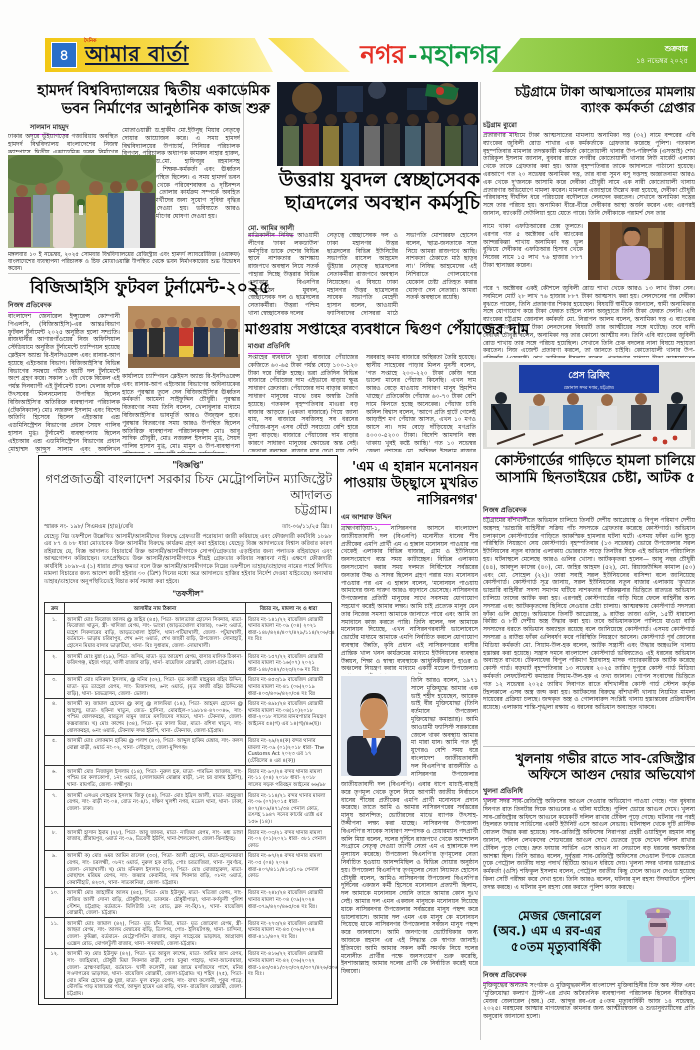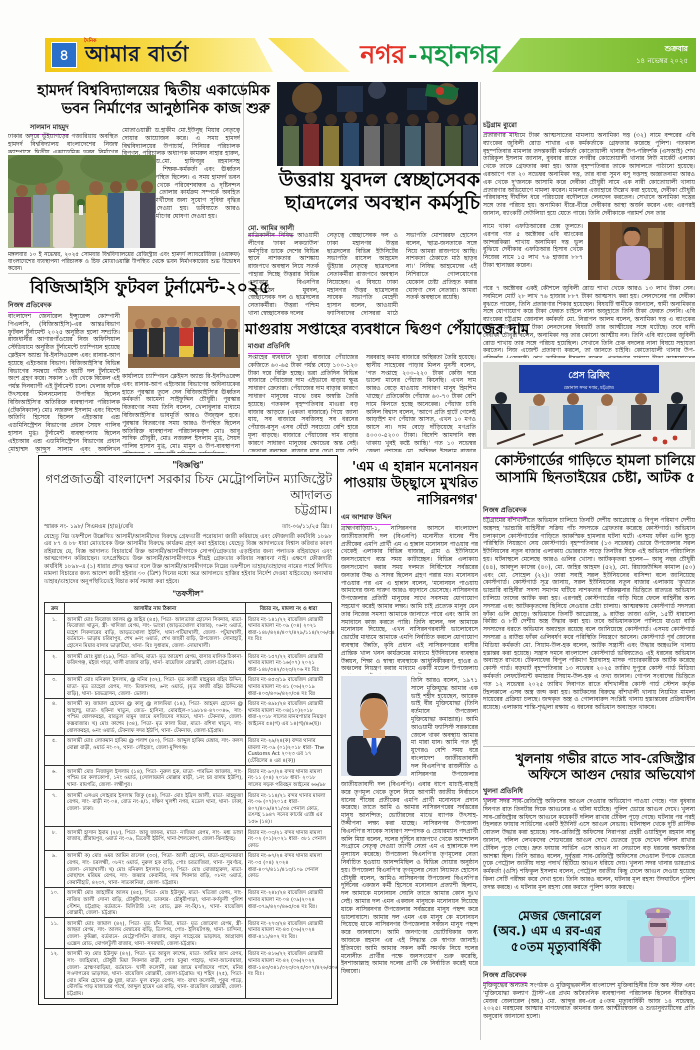--- a/index.html
+++ b/index.html
@@ -5,21 +5,21 @@
   html,body{margin:0;padding:0;background:#ffffff;}
   #page{position:relative;width:700px;height:1050px;background:#fdfdfc;overflow:hidden;
         font-family:"DejaVu Sans","Liberation Sans",sans-serif;color:#1c1c1c;}
   .abs{position:absolute;}
   
   .mast-band{left:45px;top:38px;width:228px;height:34px;
     background:linear-gradient(90deg,#f2c714,#f7dc4e 55%,#fdf2a8);
     clip-path:polygon(0 0,92% 0,100% 100%,0 100%);display:flex;align-items:center;}
   .pageno{width:24px;height:24px;margin-left:6px;background:#2a6fc9;border:1px solid #fff;
     color:#fff;font-weight:bold;font-size:15px;display:flex;align-items:center;justify-content:center;}
-  .mast-title{font-size:21px;font-weight:bold;color:#101a3a;margin-left:8px;letter-spacing:.5px;}
+  .mast-title{font-size:21px;font-weight:bold;color:#101a3a;margin-left:8px;letter-spacing:.5px;text-decoration:underline;}
   .mast-tag{position:absolute;left:84px;top:37px;font-size:5px;color:#d42318;font-weight:bold;}
   .mid-slash{left:268px;top:38px;width:82px;height:34px;
     background:linear-gradient(90deg,#f7dc4e,#fdf0a0);
     clip-path:polygon(0 0,55% 0,100% 100%,45% 100%);}
   .section-title{left:340px;top:39px;width:180px;height:32px;text-align:center;
     font-size:25px;font-weight:bold;line-height:32px;white-space:nowrap;}
   .sec-red{color:#e53126;} .sec-green{color:#169c46;font-family:Liberation Mono, monospace;}
   .date-band{left:492px;top:38px;width:204px;height:34px;
     background:linear-gradient(90deg,#9ed455,#76b82a);
     clip-path:polygon(14% 0,100% 0,100% 100%,0 100%);
@@ -287,20 +287,21 @@
       <polygon points="24,60 33,78 42,60" fill="#f2f2f2"></polygon>
       <polygon points="31,60 35,60 36,76 33,80 30,76" fill="#2457d6"></polygon>
       <ellipse cx="33" cy="38" rx="14" ry="17" fill="#c98e5e"></ellipse>
       <path d="M19,34 Q20,16 33,17 Q46,16 47,34 Q46,22 33,22 Q20,22 19,34Z" fill="#171717"></path>
       <rect x="22" y="54" width="22" height="8" fill="#c98e5e"></rect>
     </svg>
   </div>
   <div class="abs body-txt" style="left:411px;top:676px;width:67px;height:100px;">তিনি আরও বলেন, ১৯৭১ সালে মুক্তিযুদ্ধে আমার এক ভাই শহীদ হয়েছেন, আরেক ভাই বীর মুক্তিযোদ্ধা (তিনি বর্তমানে উপজেলা মুক্তিযোদ্ধা কমান্ডার)। আমি আওয়ামী ফ্যাসিস্ট সরকারের জেলে থাকা অবস্থায় আমার মা মারা যান। আমি গত দুই যুগেরও বেশি সময় ধরে বাংলাদেশ জাতীয়তাবাদী দল বিএনপি'র রাজনীতি ও নাসিরনগর উপজেলার সর্বস্তরের মানুষের সাথে সম্পৃক্ত আছি। বিভিন্ন আন্দোলন সংগ্রামে রাজপথে থেকে দলের জন্য কাজ করেছি।</div>
   <div class="abs body-txt" style="left:341px;top:780px;width:137px;height:248px;">জাতীয়তাবাদী দল (বিএনপি)। এবার ধাপে যাচাই-বাছাই করে তৃণমূল থেকে তুলে নিয়ে আগামী জাতীয় নির্বাচনে ধানের শীষের প্রতীকের এমপি প্রার্থী মনোনয়ন প্রদান করেছে। তাতে আমি ও আমার নাসিরনগরের সর্বস্তরের মানুষ আনন্দিত; ভোটারদের মাঝে ব্যাপক উৎসাহ-উদ্দীপনা লক্ষ্য করা যাচ্ছে। নাসিরনগর উপজেলা বিএনপি'র সাবেক সাধারণ সম্পাদক ও চেয়ারম্যান পদপ্রার্থী অলি মিয়া বলেন, দলের দুর্দিনে রাজপথে থেকে আন্দোলন সংগ্রামে নেতৃত্ব দেওয়া ত্যাগী নেতা এম এ হান্নানকে দল মূল্যায়ন করেছে। উপজেলা বিএনপি'র তৃণমূলের নেতা নির্বাচিত হওয়ায় আনন্দমিছিল ও বিভিন্ন দোয়ার অনুষ্ঠান হয়। উপজেলা বিএনপি'র তৃণমূলের নেতা নিয়ামত হোসেন চৌধুরী বলেন, আমিও নাসিরনগর উপজেলা বিএনপি'র দুর্দিনের একজন কর্মী হিসেবে মনোনয়ন প্রত্যাশী ছিলাম, দল আমাকে মনোনয়ন দেয়নি তাতে আমার কোন দুঃখ নেই। আমার দল এমন একজন মানুষকে মনোনয়ন দিয়েছে যাকে নাসিরনগর উপজেলার সর্বস্তরের মানুষ পছন্দ করে ভালোবাসে। আমার দল এমন এক মানুষ কে মনোনয়ন দিয়েছে যাকে নাসিরনগর উপজেলার সর্বজন মানুষ পছন্দ করে জানবাসে। আমি জনগণের ভোটাধিকার জন্য আজকে রহমান এর এই সিদ্ধান্ত কে স্বাগত জানাই। ইতিমধ্যে আমি আমার সকল কর্মী সমর্থক নিয়ে দলের মনোনীত প্রার্থীর পক্ষে জনসংযোগ শুরু করেছি, ইনশাআল্লাহ আমার দলের প্রার্থী কে নির্বাচিত করেই ঘরে ফিরবো।</div>
 
+  <div class="abs headline" style="left:483px;top:84px;width:212px;font-size:13px;">চট্টগ্রামে টাকা আত্মসাতের মামলায় ব্যাংক কর্মকর্তা গ্রেপ্তার</div>
   <div class="abs byline" style="left:483px;top:120px;"><span>চট্টগ্রাম ব্যুরো</span></div>
   <div class="abs body-txt" style="left:483px;top:131px;width:212px;height:90px;">প্রতারণার মাধ্যমে টাকা আত্মসাতের মামলায় অনামিকা দত্ত (৩২) নামে বন্দরের এবি ব্যাংকের জুবিলী রোড শাখার এক কর্মকর্তাকে গ্রেফতার করেছে পুলিশ। গতকাল বৃহস্পতিবার মামলার তদন্তকারী কর্মকর্তা কোতোয়ালী থানার উপ-পরিদর্শক (এসআই) শেখ তারিকুল ইসলাম জানান, বুধবার রাতে নগরীর কোতোয়ালী থানার নিউ মার্কেট এলাকা থেকে তাকে গ্রেফতার করা হয়। আজ বৃহস্পতিবার তাকে আদালতে পাঠানো হয়েছে। এরআগে গত ২০ নভেম্বর অনামিকা দত্ত, তার বাবা সুমন বসু দত্তসহ অজ্ঞাতনামা আরও এক থেকে দু'জনকে আসামি করে দেবীকা চৌধুরী নামে এক নারী কোতোয়ালী থানায় প্রতারণার অভিযোগে মামলা করেন। মামলার এজাহারে উল্লেখ করা হয়েছে, দেবীকা চৌধুরী পরিবারসহ দীর্ঘদিন ধরে পরিচয়ের বদৌলতে লেনদেন করতেন। সেখানে অনামিকা দত্তের সঙ্গে তার পরিচয় হয়। অনামিকা ধীরে-ধীরে দেবীকার আস্থা অর্জন করেন এবং এরপরই জানান, ব্যাংকটি দেউলিয়া হয়ে যেতে পারে। তিনি দেবীকাকে পরামর্শ দেন তার</div>
   <div class="abs body-txt" style="left:483px;top:222px;width:100px;height:60px;">নামে থাকা এফডিআরের চেক্স তুলতে। এরপর গত ৫ অক্টোবর এবি ব্যাংকের আন্দরকিল্লা শাখায় অনামিকা দত্ত ভুল বুঝিয়ে দেবীকার এফডিআর হিসাব থেকে নিজের নামে ১৫ লাখ ৭৬ হাজার ৮৮৭ টাকা স্থানান্তর করেন।</div>
   <div class="abs photo" style="left:588px;top:222px;width:107px;height:58px;">
     <svg width="107" height="58" viewBox="0 0 107 58">
       <rect width="107" height="58" fill="#6a4a2e"></rect>
       <rect x="0" width="12" height="58" fill="#5f3f26"></rect>
         <rect x="12" width="10" height="58" fill="#8a6038"></rect>
       <rect x="22" width="12" height="58" fill="#7a5230"></rect>
         <rect x="76" width="10" height="58" fill="#4f341f"></rect>

